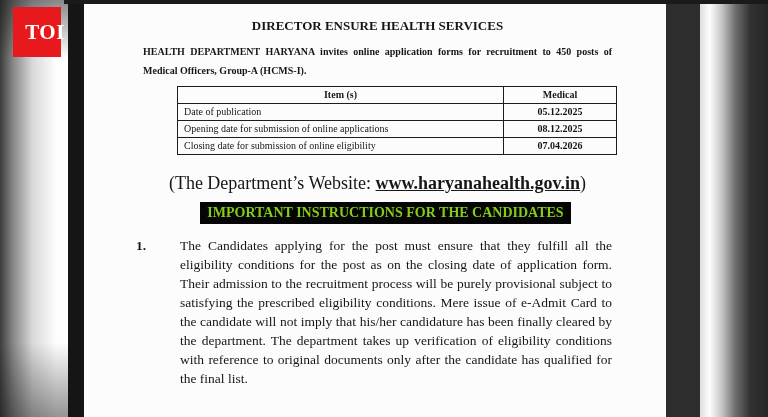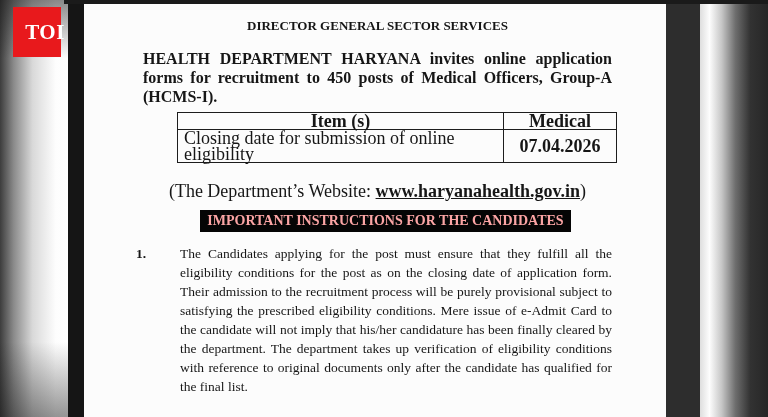--- a/index.html
+++ b/index.html
@@ -34,41 +34,41 @@
     left: 13px; top: 7px; width: 48px; height: 50px; z-index: 7;
     color: #fff; font-weight: bold; font-size: 21px; letter-spacing: .5px;
     display: flex; align-items: center; justify-content: center;
   }
 
   
   .page-content { position: absolute; left: 70px; top: 0; width: 469px; padding-top: 18px; }
 
   .doc-header { text-align: center; font-weight: bold; font-size: 13px; line-height: 16px; }
 
-  .intro { margin-top: 15px; font-weight: bold; font-size: 16px; line-height: 19px; text-align: justify; }
+  .intro { margin-top: 8px; font-weight: bold; font-size: 10px; line-height: 19px; text-align: justify; }
 
   .timeline-table {
     margin: 6px 0 0 34px; width: 440px;
-    border-collapse: collapse; font-size: 18px;
+    border-collapse: collapse; font-size: 10px;
     border: 1px solid #1d1d1d;
   }
   .timeline-table th, .timeline-table td {
     border: 1px solid #1d1d1d; padding: 0 6px; height: 17px; line-height: 16px;
   }
   .timeline-table th { font-weight: bold; text-align: center; }
   .timeline-table td.item-cell { text-align: left; }
   .timeline-table .timeline-col { width: 113px; text-align: center; }
   .timeline-table td.date-cell { font-weight: bold; text-align: center; }
 
   .website-line { margin-top: 18px; text-align: center; font-size: 18px; }
   .website-url { font-weight: bold; text-decoration: underline; color: inherit; cursor: pointer; }
 
   .banner-wrap { margin-top: 8px; text-align: center; }
   .banner {
-    display: inline-block; background: #050505; color: #fca5a5;
+    display: inline-block; background: #050505; color: #84cc16;
     font-weight: bold; font-size: 14px; line-height: 17px; padding: 2px 7px 3px; margin-left: 16px;
   }
 
   .section { position: relative; margin-top: 12px; padding-left: 37px; }
   .section-number { position: absolute; left: -7px; top: 0; font-weight: bold; font-size: 13.5px; line-height: 19px; }
   .section-heading {
     font-weight: bold; font-size: 13.5px; line-height: 19px;
     text-align: justify; text-align-last: justify;
   }
   .section-body { font-size: 13.5px; line-height: 19px; text-align: justify; }
@@ -83,33 +83,41 @@
 <div class="abs top-strip"></div>
 
 <div class="abs toi-badge" style="background:#e8191c;">
   <span>TOI</span>
 </div>
 
 <div class="abs page">
   <div class="page-content">
 
     <div class="doc-header">
-      <div>DIRECTOR GENERAL SECTOR SERVICES</div>
+      <div>DIRECTOR ENSURE HEALTH SERVICES</div>
     </div>
 
     <div class="intro">HEALTH DEPARTMENT HARYANA invites online application forms for recruitment to 450 posts of Medical Officers, Group-A (HCMS-I).</div>
 
     <table class="timeline-table">
       <thead>
         <tr>
           <th>Item (s)</th>
           <th class="timeline-col">Medical</th>
         </tr>
       </thead>
       <tbody>
+        <tr>
+          <td class="item-cell">Date of publication</td>
+          <td class="date-cell timeline-col">05.12.2025</td>
+        </tr>
+        <tr>
+          <td class="item-cell">Opening date for submission of online applications</td>
+          <td class="date-cell timeline-col">08.12.2025</td>
+        </tr>
         <tr>
           <td class="item-cell">Closing date for submission of online eligibility</td>
           <td class="date-cell timeline-col">07.04.2026</td>
         </tr>
       </tbody>
     </table>
 
     <div class="website-line">
       <span>(The Department’s Website: </span><span class="website-url">www.haryanahealth.gov.in</span><span>)</span>
     </div>

